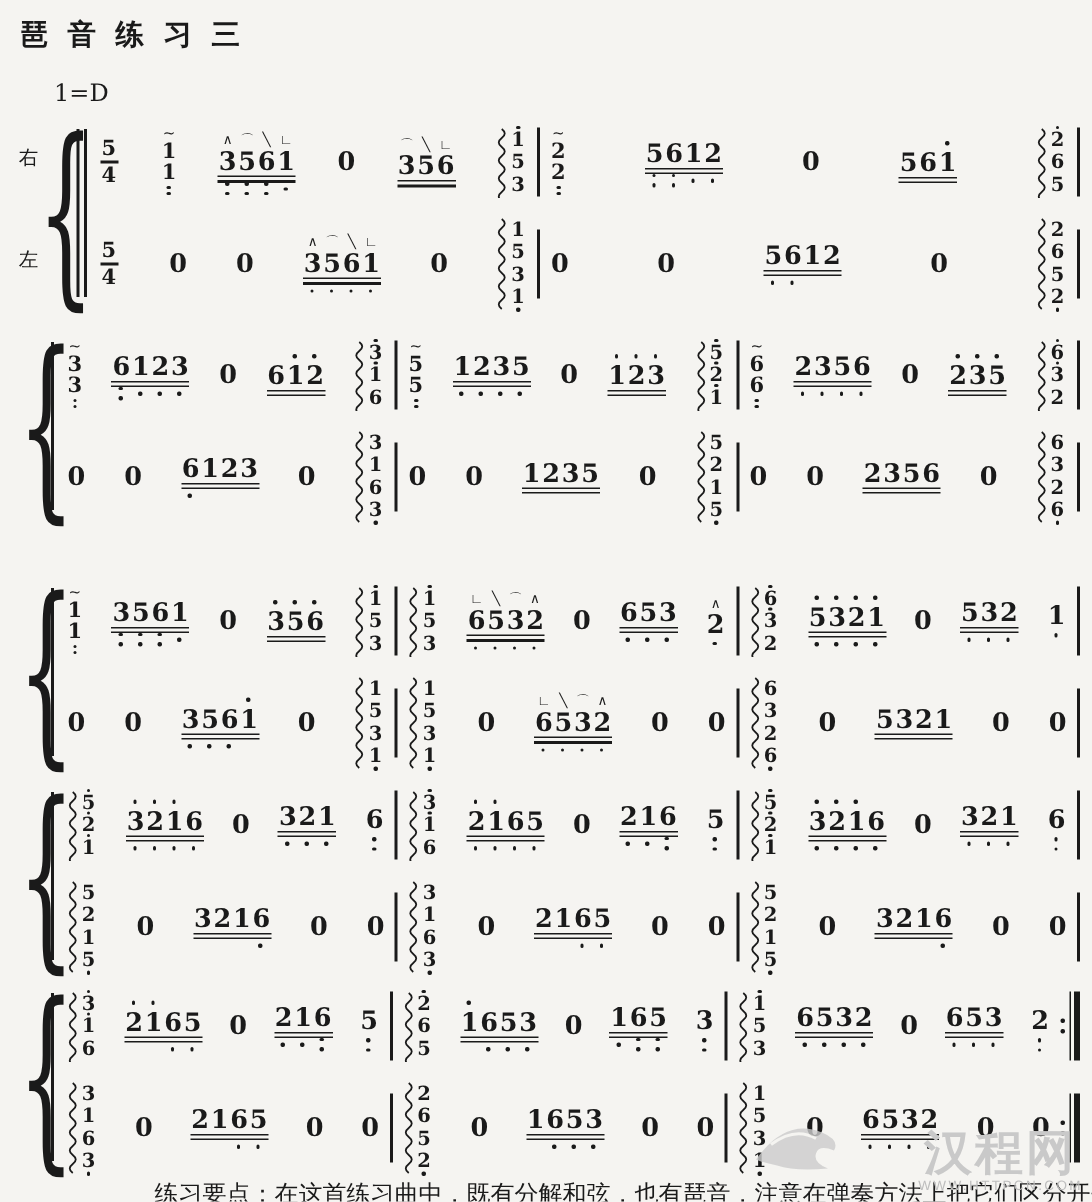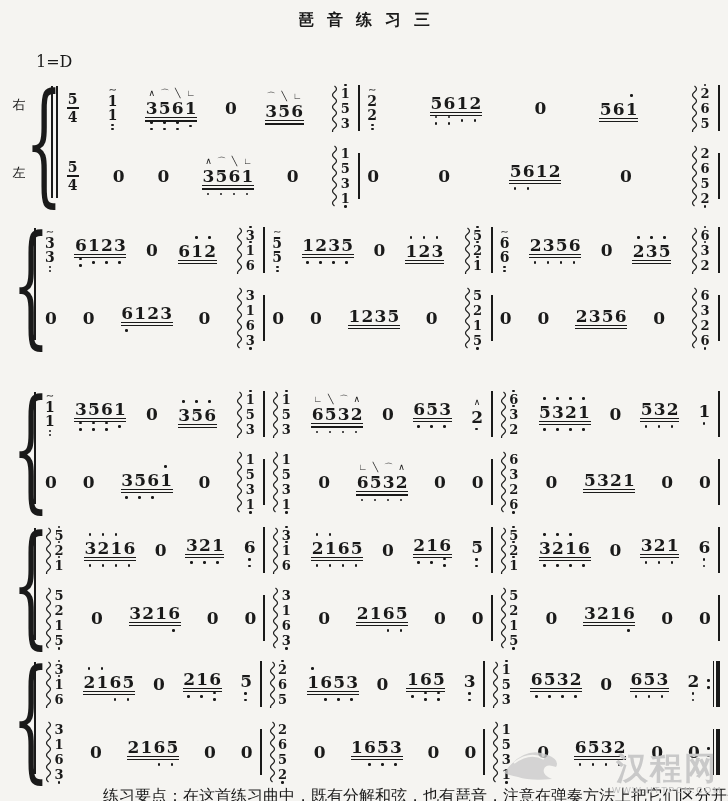--- a/index.html
+++ b/index.html
@@ -2,22 +2,22 @@
 <html><head>
 <meta charset="utf-8">
 <style>
   html,body{margin:0;padding:0;}
   body{
     width:728px;height:801px;position:relative;overflow:hidden;
     background:#f5f4f1;color:#1a1a1a;
     font-family:"Liberation Sans", sans-serif;
   }
   .title{
-    position:absolute;top:10px;left:0;width:100%;text-align:center;
-    font-size:16px;font-weight:bold;letter-spacing:13px;text-indent:13px;
+    position:absolute;top:10px;left:0;width:100%;
+    font-size:19px;font-weight:bold;letter-spacing:13px;text-indent:13px;
   }
   .key{
     position:absolute;top:52px;left:36px;
     font-family:"DejaVu Serif", serif;font-weight:normal;font-size:16px;
   }
   .score{position:absolute;left:12px;top:82px;right:8px;}
   .system{display:flex;align-items:stretch;position:relative;}
   .system.s2{margin-top:22px;}
   .system.s3{margin-top:44px;}
   .system.s4{margin-top:16px;}

